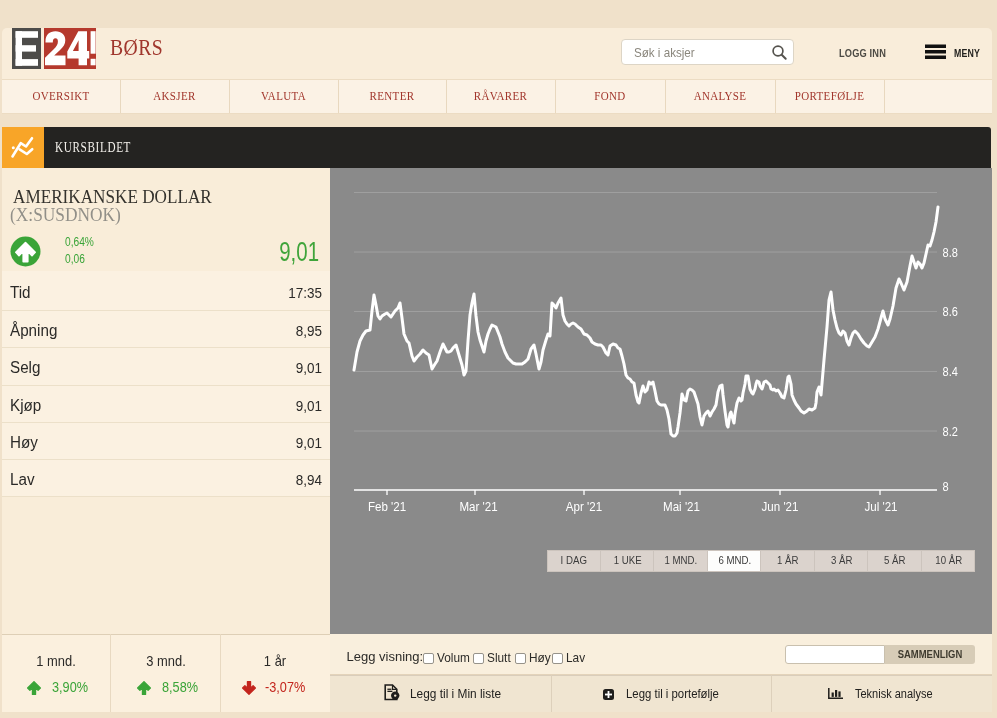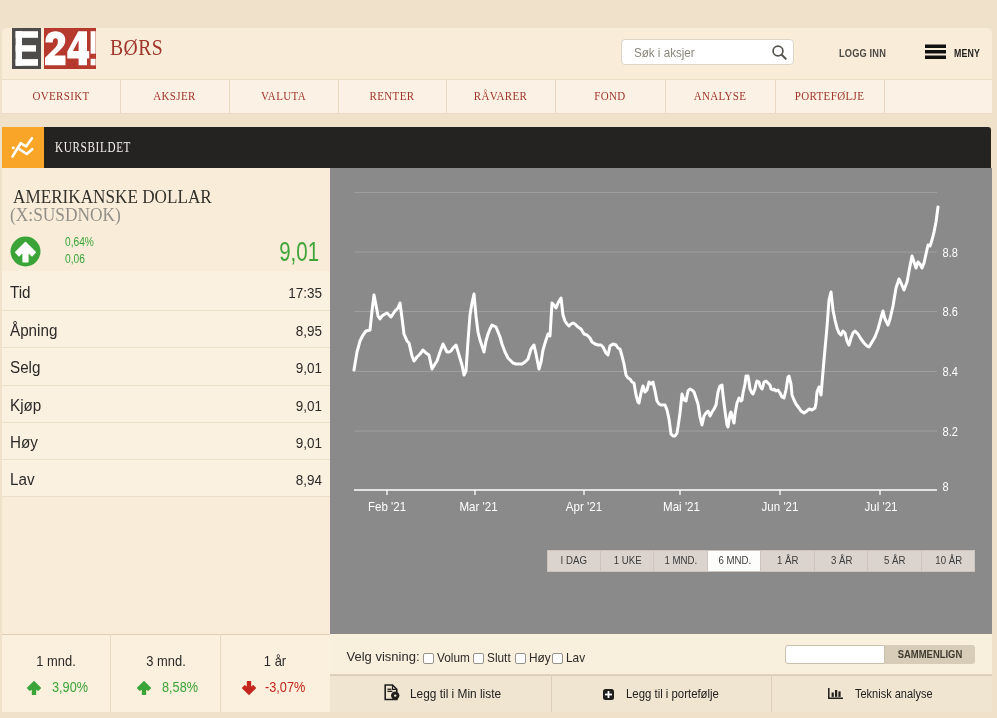--- a/index.html
+++ b/index.html
@@ -173,21 +173,21 @@
 <div class="abs" style="left:761.0px;top:550px;width:53.5px;height:22px;background:#dbd3cd;border:1px solid #ccc4bd;border-left:none"></div>
 <div class="abs nxc" style="left:761.0px;top:550px;width:53.5px;height:22px;text-align:center;line-height:21px;font-size:10.5px;color:#3b3b3b;transform:scaleX(0.92)">1 ÅR</div>
 <div class="abs" style="left:814.5px;top:550px;width:53.5px;height:22px;background:#dbd3cd;border:1px solid #ccc4bd;border-left:none"></div>
 <div class="abs nxc" style="left:814.5px;top:550px;width:53.5px;height:22px;text-align:center;line-height:21px;font-size:10.5px;color:#3b3b3b;transform:scaleX(0.92)">3 ÅR</div>
 <div class="abs" style="left:868.0px;top:550px;width:53.5px;height:22px;background:#dbd3cd;border:1px solid #ccc4bd;border-left:none"></div>
 <div class="abs nxc" style="left:868.0px;top:550px;width:53.5px;height:22px;text-align:center;line-height:21px;font-size:10.5px;color:#3b3b3b;transform:scaleX(0.92)">5 ÅR</div>
 <div class="abs" style="left:921.5px;top:550px;width:53.5px;height:22px;background:#dbd3cd;border:1px solid #ccc4bd;border-left:none"></div>
 <div class="abs nxc" style="left:921.5px;top:550px;width:53.5px;height:22px;text-align:center;line-height:21px;font-size:10.5px;color:#3b3b3b;transform:scaleX(0.92)">10 ÅR</div>
 
 <div class="abs" style="left:330px;top:634px;width:662px;height:41px;background:#f9efdd;border-bottom:1px solid #e3d3ba"></div>
-<div class="abs" style="left:346.5px;top:649px;font-size:13px;color:#2c2b28">Velg visning:</div>
+<div class="abs" style="left:346.5px;top:649px;font-size:13px;color:#2c2b28">Legg visning:</div>
 <div class="abs" style="left:423px;top:652.5px;width:11px;height:11px;background:#fff;border:1px solid #97938a;border-radius:2px"></div>
 <div class="abs nxl" style="left:436.5px;top:650px;font-size:13px;color:#2c2b28;transform:scaleX(0.91)">Volum</div>
 <div class="abs" style="left:473px;top:652.5px;width:11px;height:11px;background:#fff;border:1px solid #97938a;border-radius:2px"></div>
 <div class="abs nxl" style="left:486.5px;top:650px;font-size:13px;color:#2c2b28;transform:scaleX(0.91)">Slutt</div>
 <div class="abs" style="left:515px;top:652.5px;width:11px;height:11px;background:#fff;border:1px solid #97938a;border-radius:2px"></div>
 <div class="abs nxl" style="left:528.5px;top:650px;font-size:13px;color:#2c2b28;transform:scaleX(0.91)">Høy</div>
 <div class="abs" style="left:552px;top:652.5px;width:11px;height:11px;background:#fff;border:1px solid #97938a;border-radius:2px"></div>
 <div class="abs nxl" style="left:565.5px;top:650px;font-size:13px;color:#2c2b28;transform:scaleX(0.91)">Lav</div>
 <div class="abs" style="left:785px;top:644.5px;width:100px;height:19px;background:#fff;border:1px solid #c9c0ae;border-radius:3px 0 0 3px"></div>
 <div class="abs" style="left:885px;top:644.5px;width:90px;height:19px;background:#d7ccb7;border-radius:0 3px 3px 0"></div>

